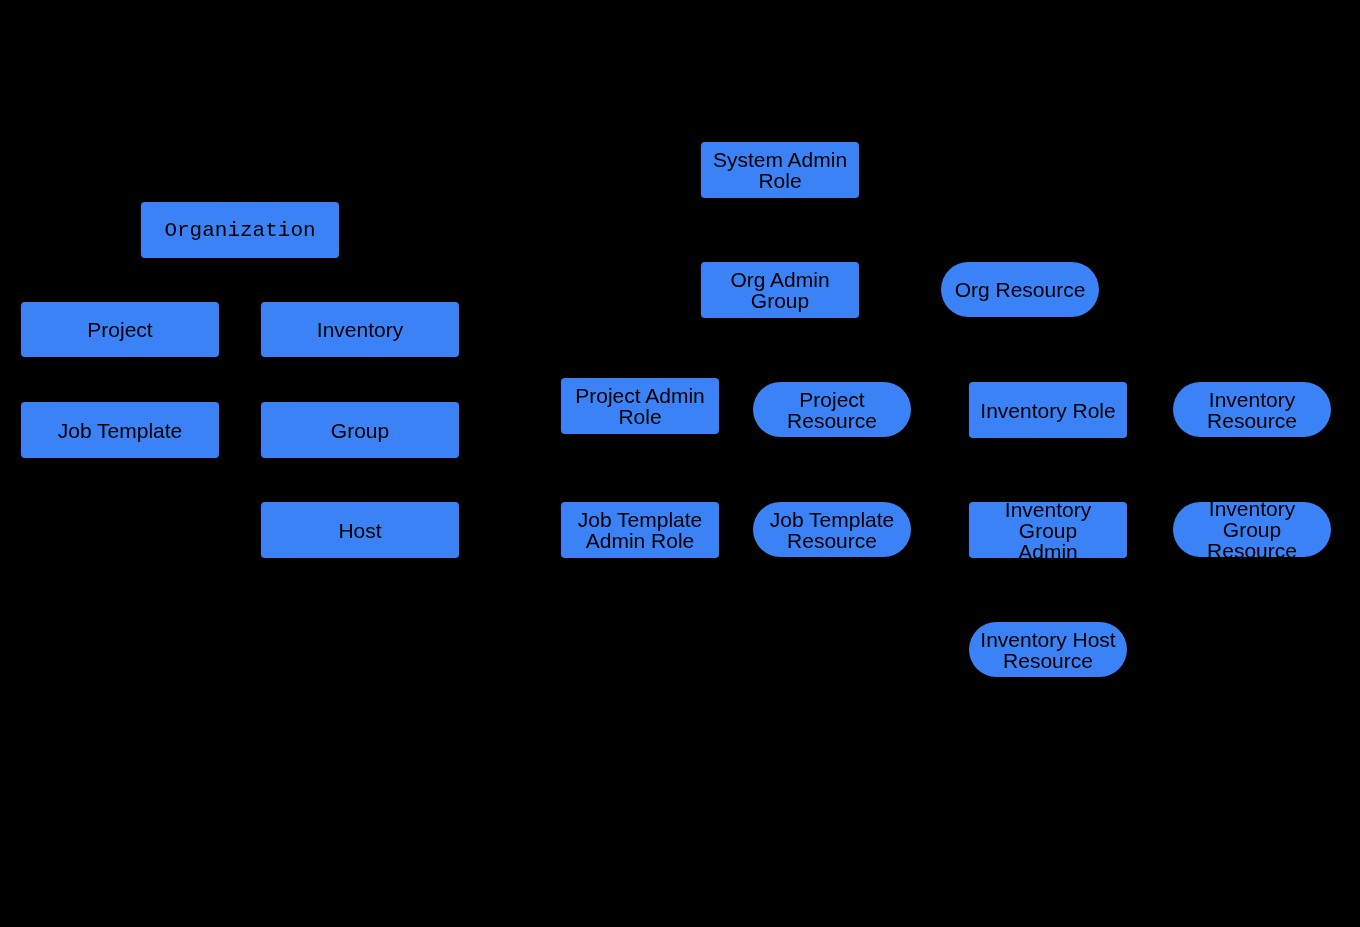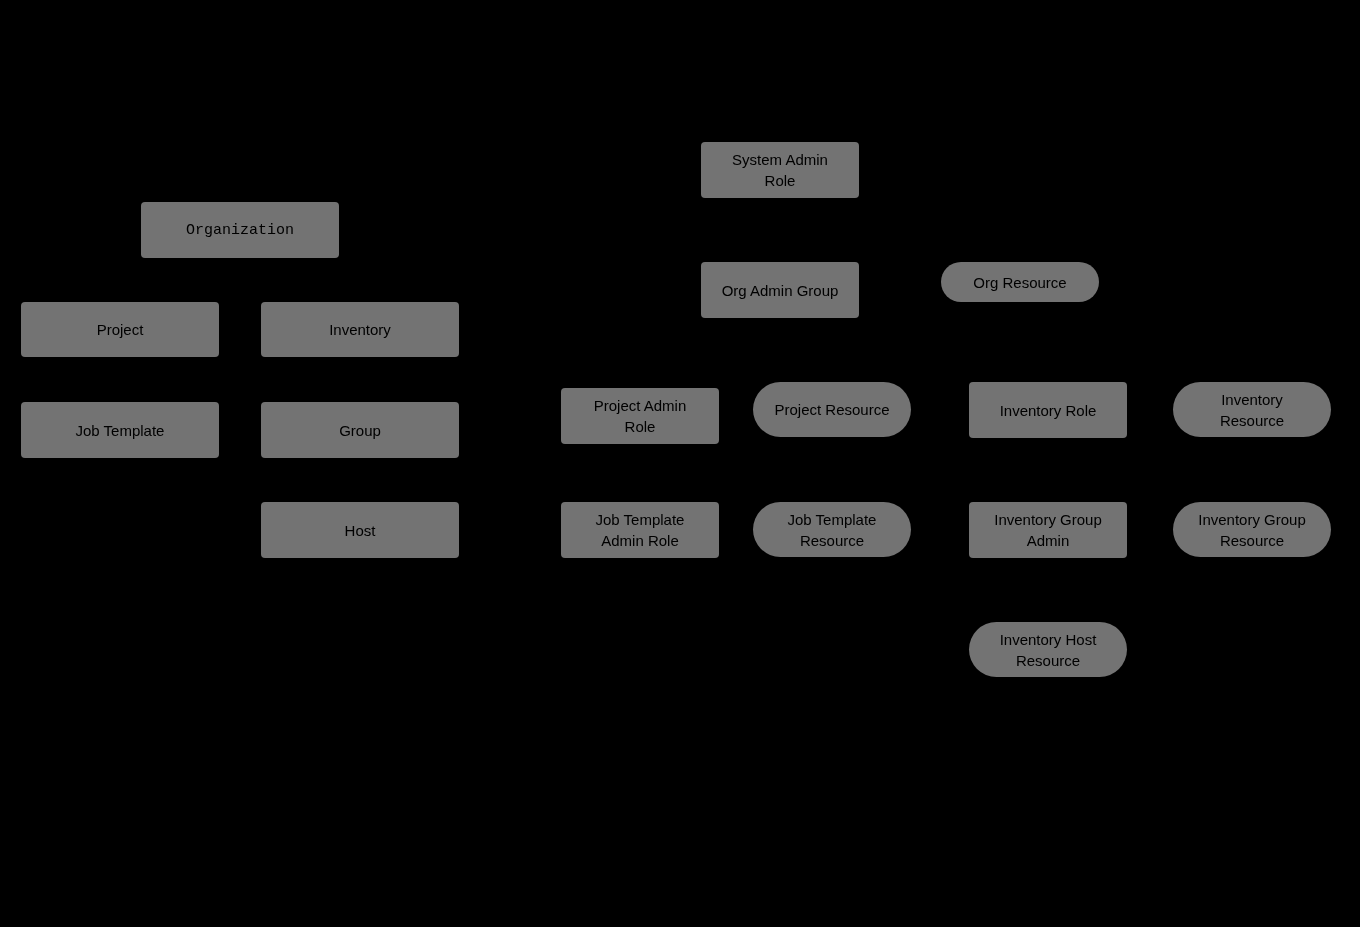--- a/index.html
+++ b/index.html
@@ -16,27 +16,27 @@
     }
     .canvas {
       position: absolute;
       left: 0;
       top: 0;
       width: 1360px;
       height: 927px;
     }
     .node {
       position: absolute;
-      background: #737373;
+      background: #3b82f6;
       color: #000000;
       display: flex;
       align-items: center;
       justify-content: center;
       text-align: center;
-      font-size: 15px;
+      font-size: 21px;
       line-height: 21px;
       box-sizing: border-box;
       padding: 12px 8px;
       white-space: pre-line;
     }
     .rect {
       border-radius: 4px;
     }
     .pill {
       border-radius: 28px;
@@ -57,23 +57,23 @@
 
   <div class="node rect" style="left:261px; top:502px; width:198px; height:56px;">Host</div>
 
   <div class="node rect" style="left:261px; top:402px; width:198px; height:56px;">Group</div>
 
   <div class="node rect" style="left:701px; top:142px; width:158px; height:56px;">System Admin
 Role</div>
 
   <div class="node rect" style="left:701px; top:262px; width:158px; height:56px;">Org Admin Group</div>
 
-  <div class="node pill" style="left:941px; top:262px; width:158px; height:40px;">Org Resource</div>
+  <div class="node pill" style="left:941px; top:262px; width:158px; height:55px;">Org Resource</div>
 
-  <div class="node rect" style="left:561px; top:388px; width:158px; height:56px;">Project Admin
+  <div class="node rect" style="left:561px; top:378px; width:158px; height:56px;">Project Admin
 Role</div>
 
   <div class="node pill" style="left:753px; top:382px; width:158px; height:55px;">Project Resource</div>
 
   <div class="node rect" style="left:969px; top:382px; width:158px; height:56px;">Inventory Role</div>
 
   <div class="node pill" style="left:1173px; top:382px; width:158px; height:55px;">Inventory
 Resource</div>
 
   <div class="node rect" style="left:561px; top:502px; width:158px; height:56px;">Job Template

